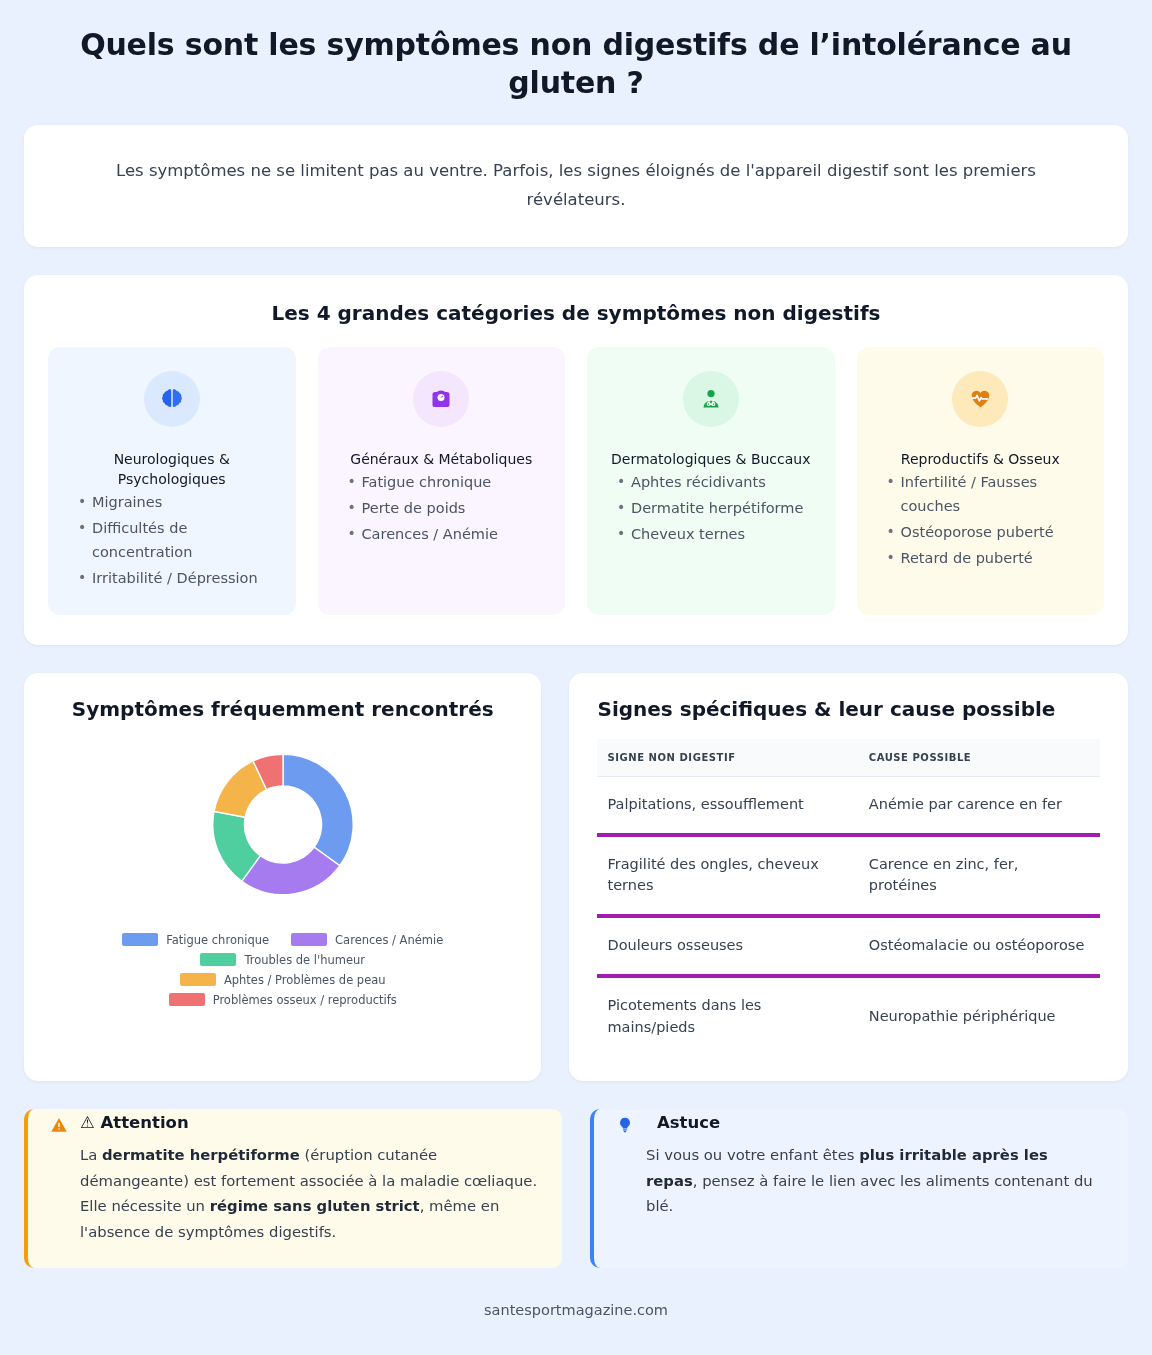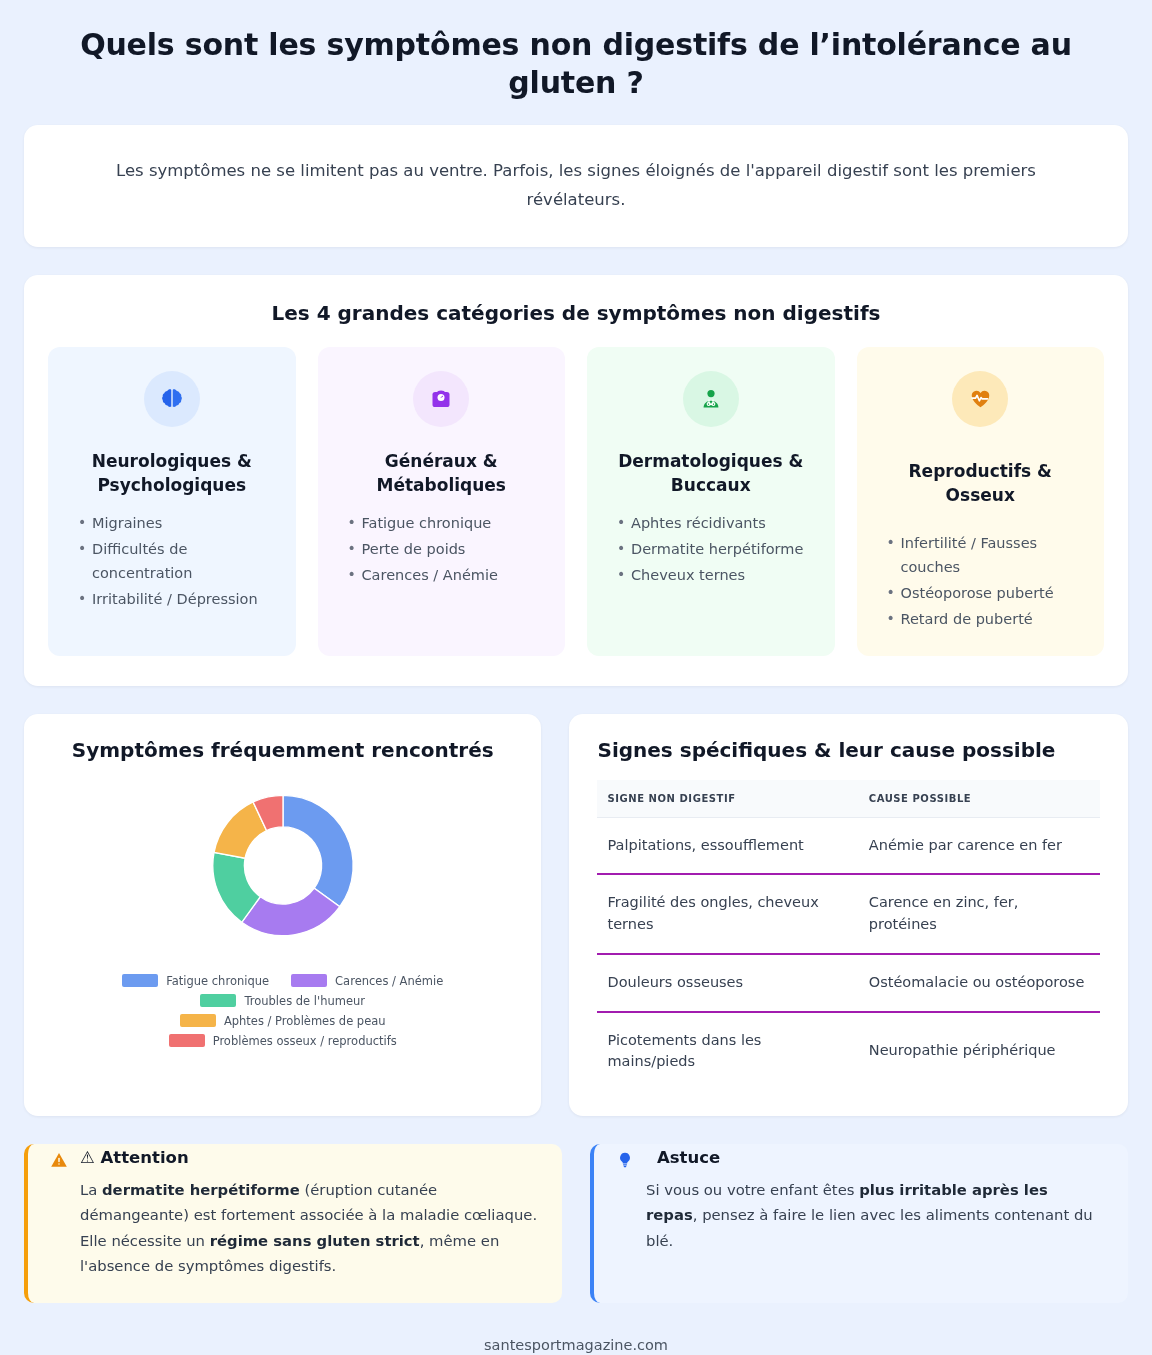--- a/index.html
+++ b/index.html
@@ -67,40 +67,40 @@
     flex: 1 1 0;
     border-radius: 12px;
     padding: 24px 16px 22px 16px;
     display: flex;
     flex-direction: column;
     align-items: center;
   }
   .cat-card.blue   { background: #eff6ff; }
   .cat-card.purple { background: #faf5ff; }
   .cat-card.green  { background: #f0fdf4; }
-  .cat-card.yellow { background: #fffbeb; gap: 10px; }
+  .cat-card.yellow { background: #fffbeb; }
 
   .cat-icon-circle {
     width: 56px; height: 56px;
     border-radius: 50%;
     display: flex; align-items: center; justify-content: center;
     margin-bottom: 22px;
   }
   .cat-card.blue   .cat-icon-circle { background: #dbe9fe; }
   .cat-card.purple .cat-icon-circle { background: #f3e6fd; }
   .cat-card.green  .cat-icon-circle { background: #d9f7e4; }
   .cat-card.yellow .cat-icon-circle { background: #fde9b9; }
 
   .cat-title {
-    font-size: 17px;
-    font-weight: bold;
+    font-size: 14px;
+    font-weight: normal;
     color: #111827;
     text-align: center;
     line-height: 1.45;
-    margin-bottom: 14px;
+    margin-bottom: 2px;
   }
   .cat-list {
     list-style: none;
     align-self: stretch;
     padding-left: 14px;
   }
   .cat-list li {
     position: relative;
     font-size: 14.5px;
     line-height: 1.65;
@@ -191,21 +191,21 @@
     text-transform: uppercase;
     padding: 13px 10px;
     border-bottom: 1px solid #e8ecf2;
   }
   table.sig-table th:first-child { width: 52%; }
   table.sig-table td {
     font-size: 14.5px;
     line-height: 1.5;
     color: #374151;
     padding: 17px 10px;
-    border-bottom: 2px solid #a21caf;
+    border-bottom: 4px solid #a21caf;
     vertical-align: middle;
   }
   table.sig-table tr:last-child td { border-bottom: none; }
 
   
   .callouts {
     display: flex;
     gap: 28px;
     margin-top: 28px;
   }

